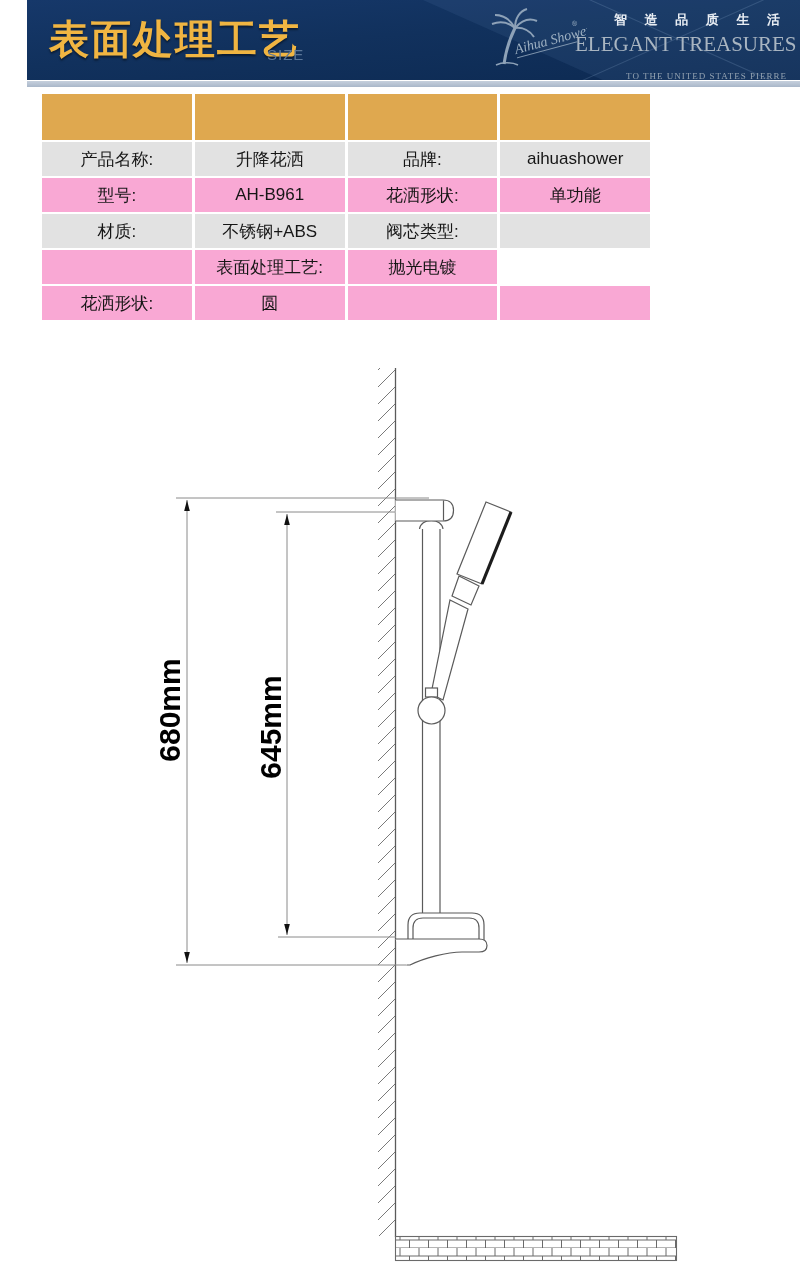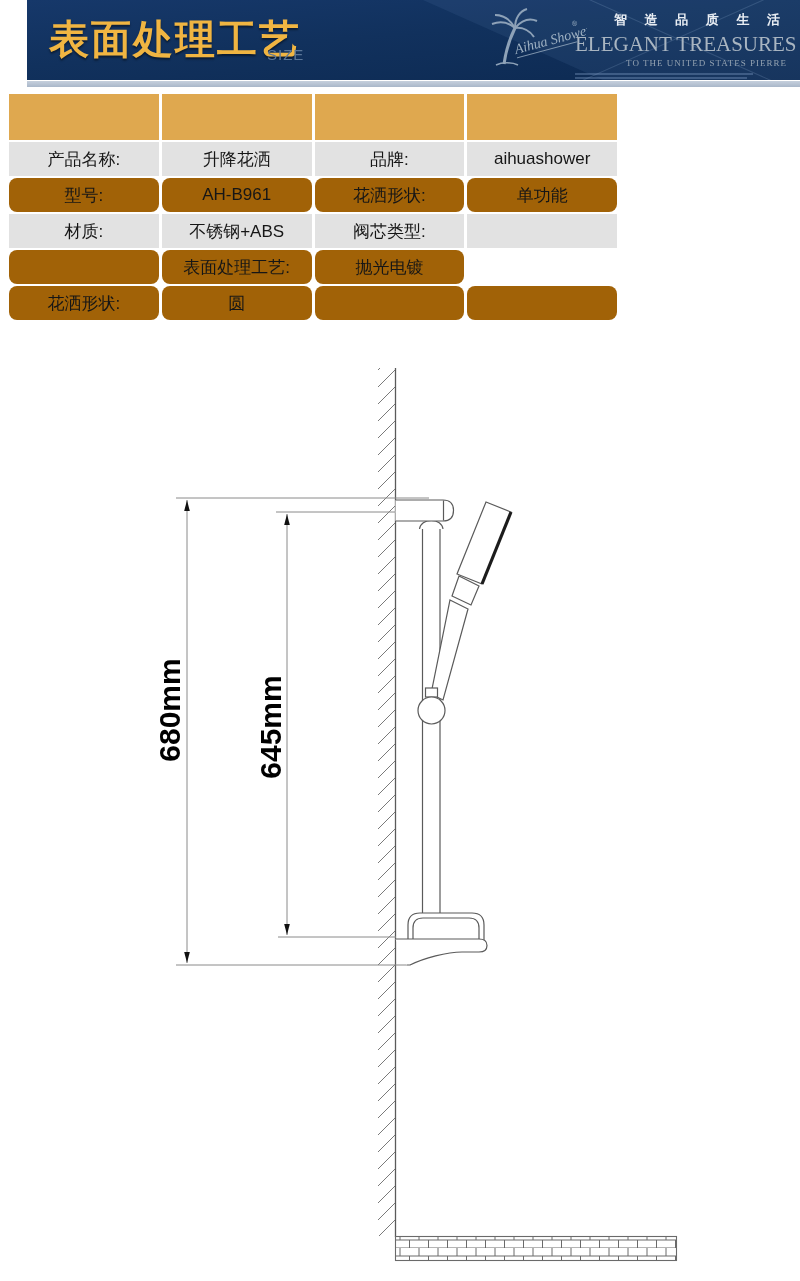--- a/index.html
+++ b/index.html
@@ -14,35 +14,35 @@
   .diag.b{width:1100px;height:1px;left:-80px;top:-42px;transform:rotate(24deg);}
   .sheen{position:absolute;width:500px;height:300px;left:380px;top:-210px;
          background:rgba(120,155,205,0.10);transform:rotate(24deg);}
   .banner-title{position:absolute;left:22px;top:12px;font-size:40px;font-weight:bold;
                 color:#f0b542;letter-spacing:2px;text-shadow:0 2px 2px rgba(0,0,0,0.45);}
   .banner-sub{position:absolute;left:240px;top:46px;font-size:15px;color:#5c7799;letter-spacing:1px;}
   .logo{position:absolute;left:455px;top:2px;width:105px;height:76px;color:#8ea2b8;}
   .rtext{position:absolute;left:548px;top:11px;width:212px;text-align:right;}
   .slogan-cn{font-size:13px;font-weight:bold;color:#e9eef4;letter-spacing:7px;white-space:nowrap;}
   .slogan-en{font-family:"Liberation Serif",serif;font-size:21px;color:#a9b5c1;margin-top:3px;white-space:nowrap;}
-  .slogan-sub{font-family:"Liberation Serif",serif;font-size:9px;color:#93a2b1;letter-spacing:1px;margin-top:1px;white-space:nowrap;}
+  .slogan-sub{font-family:"Liberation Serif",serif;font-size:9px;color:#93a2b1;letter-spacing:1px;margin-top:14px;white-space:nowrap;}
   .fineprint{margin-top:5px;}
   .fineprint div{height:2px;background:rgba(125,155,195,0.38);margin-bottom:2px;}
   .fp1{width:178px;} .fp2{width:172px;}
   .banner-strip{position:absolute;left:27px;top:81px;width:773px;height:6px;
                 background:linear-gradient(#c6d0dd,#a9b7c9);}
 
   
-  .spec{position:absolute;left:9px;top:94px;width:608px;}
+  .spec{position:absolute;left:42px;top:94px;width:608px;}
   .spec .trow{display:grid;grid-template-columns:1fr 1fr 1fr 1fr;column-gap:3px;margin-bottom:2px;}
   .spec .cell{height:34px;display:flex;align-items:center;justify-content:center;
               font-size:17px;color:#161616;}
   .spec .hrow .cell{height:46px;background:#dfa84f;}
   .spec .light .cell{background:#e2e2e2;}
-  .spec .dark .cell{background:#a16207;border-radius:8px;}
+  .spec .dark .cell{background:#f9a8d4;}
 
   
   .drawing{position:absolute;left:0;top:0;width:800px;height:1281px;}
   .dimtext{font-family:"Liberation Sans",sans-serif;font-size:30px;font-weight:bold;fill:#000000;}
 </style>
 </head>
 <body>
 
 <div id="stage">
 

